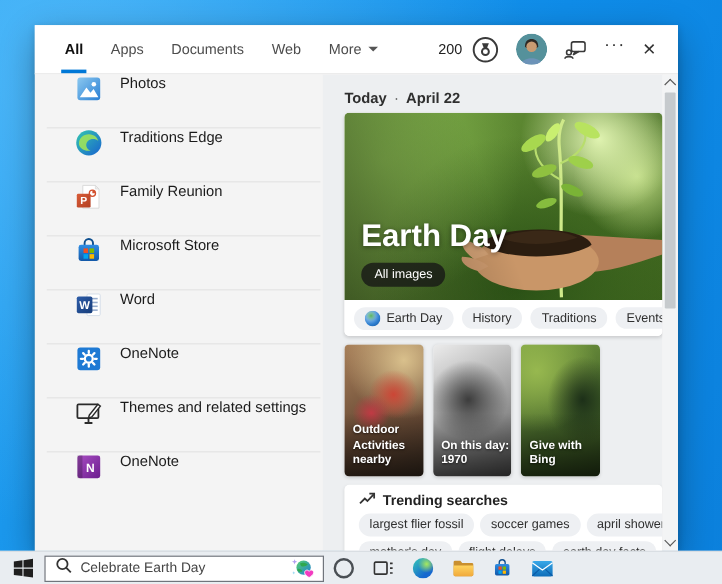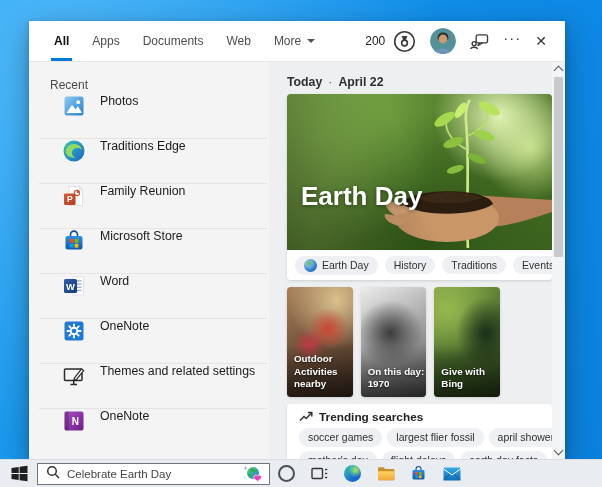--- a/index.html
+++ b/index.html
@@ -141,21 +141,20 @@
             </svg>
         </span>
         <span class="ellipsis">···</span>
         <span class="close">✕</span>
       </div>
     </div>
 
     <div class="content">
 
       <div class="left-panel">
-        <div class="recent-header">Recent</div>
         <div class="recent-list">
 
           <div class="recent-item">
             <span class="ricon">
               <svg width="24" height="24" viewBox="0 0 24 24">
                   <defs>
                     <linearGradient id="pg1" x1="0" y1="0" x2="1" y2="1">
                       <stop offset="0" stop-color="#8cc9f0"></stop>
                       <stop offset="1" stop-color="#2a7fd4"></stop>
                     </linearGradient>
@@ -318,20 +317,21 @@
             </svg>
             <svg class="hand" viewBox="0 0 205 90">
               <path d="M205 52 C175 62 150 70 122 66 C100 63 88 56 86 48 C96 38 120 34 140 36 L205 40 Z" fill="#b5805a"></path>
               <ellipse cx="100" cy="58" rx="52" ry="24" fill="#c99668"></ellipse>
               <path d="M48 56 C40 50 36 44 40 40 C48 42 56 46 60 52 Z" fill="#d3a276"></path>
               <path d="M52 66 C42 64 36 58 38 54 C46 54 56 58 60 62 Z" fill="#cf9c70"></path>
               <path d="M55 44 C60 28 140 26 146 44 C130 56 75 58 55 44 Z" fill="#2b1d10"></path>
               <path d="M70 38 C90 30 120 30 134 38 C120 44 86 46 70 38 Z" fill="#3a2817"></path>
             </svg>
             <div class="hero-title">Earth Day</div>
+            <div class="all-images">All images</div>
           </div>
           <div class="hero-chips">
             <span class="chip">
                 <span class="globe"></span>
                 <span>Earth Day</span>
               </span>
             <span class="chip">
                 <span>History</span>
               </span>
             <span class="chip">
@@ -360,24 +360,24 @@
             <span>
               <svg width="14" height="12" viewBox="0 0 14 12" fill="none" stroke="#333" stroke-width="1.5">
                   <path d="M1 10.5 L5 6.5 L7.2 8.5 L12.4 3"></path>
                   <path d="M8.8 2.4 H12.8 V6.4"></path>
                 </svg>
             </span>
             <span class="trending-title">Trending searches</span>
           </div>
           <div class="chip-row">
             <span class="chip">
+                <span>largest flier fossil</span>
+              </span>
+            <span class="chip">
                 <span>soccer games</span>
-              </span>
-            <span class="chip">
-                <span>largest flier fossil</span>
               </span>
             <span class="chip">
                 <span>april showers</span>
               </span>
           </div>
           <div class="chip-row">
             <span class="chip">
                 <span>mother's day</span>
               </span>
             <span class="chip">

